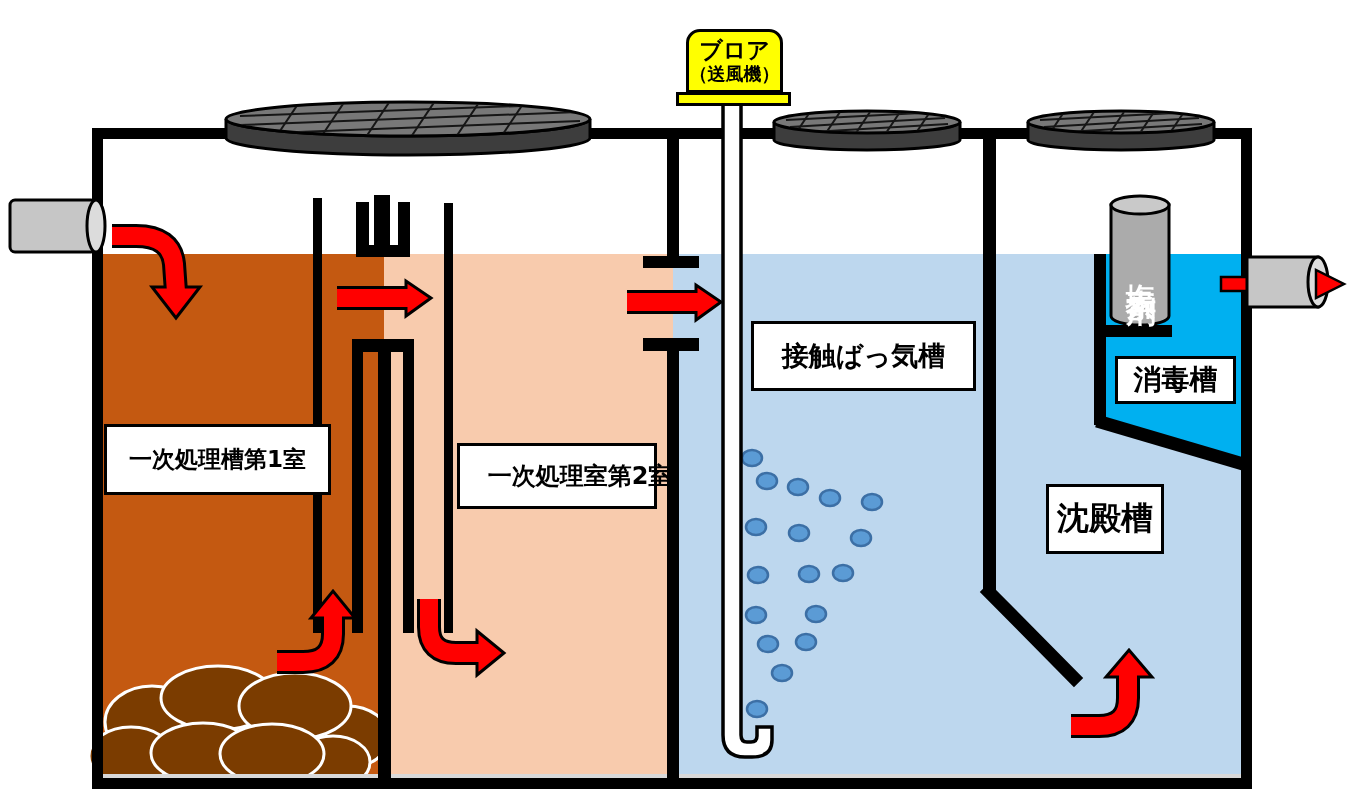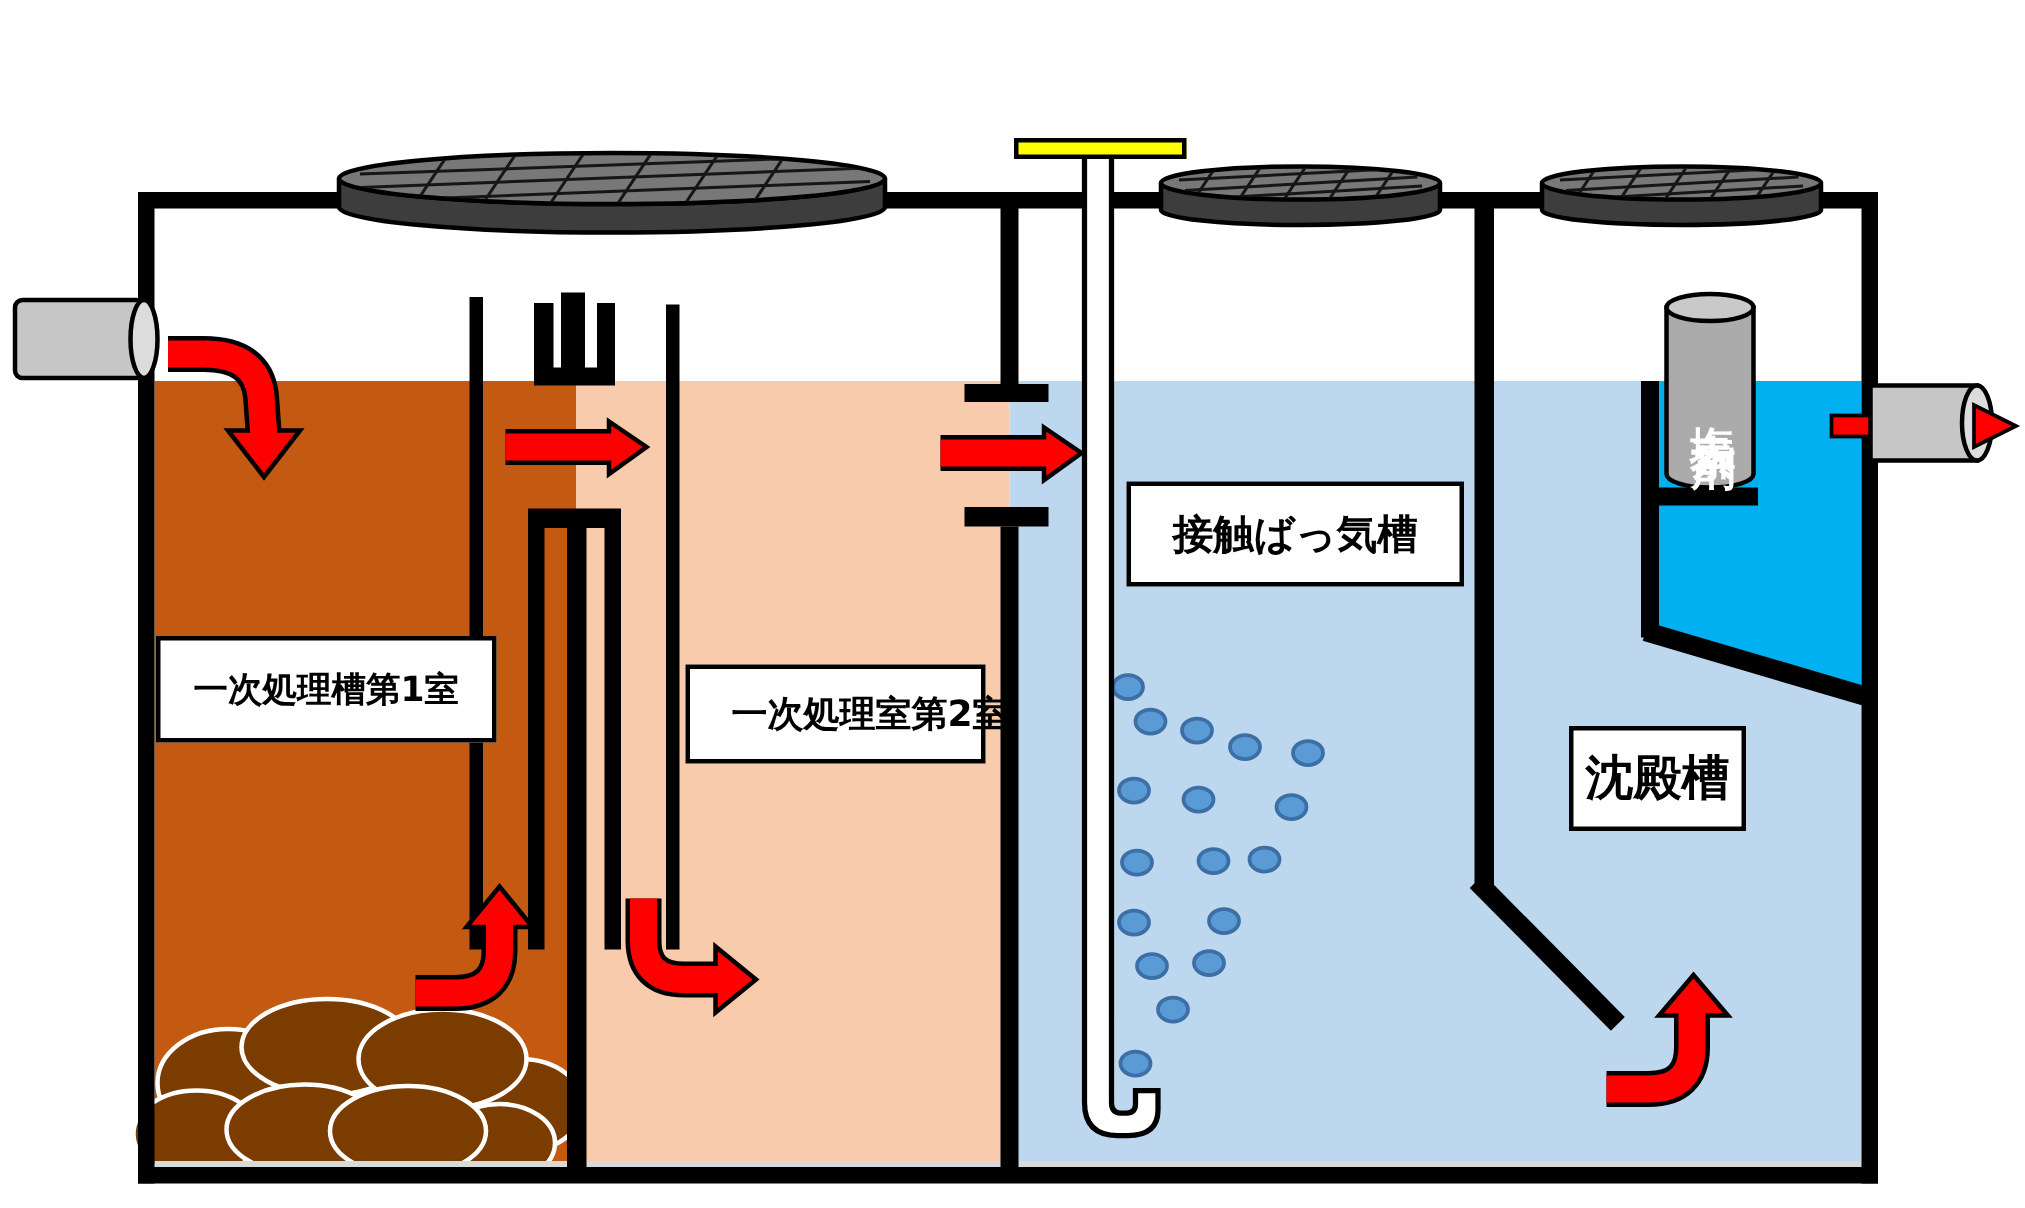--- a/index.html
+++ b/index.html
@@ -205,22 +205,27 @@
     <ellipse cx="1318" cy="282" rx="10" ry="25" stroke="#000" stroke-width="3" fill="#DCDCDC"></ellipse>
     <polygon points="1316,270 1316,298 1344,284" stroke="#000" stroke-width="2.5" fill="#FF0000"></polygon>
   </g>
 
   <g>
     <path d="M1111 205 L1111 316 A29 9 0 0 0 1169 316 L1169 205 Z" stroke="#000" stroke-width="3" fill="#ABABAB"></path>
     <ellipse cx="1140" cy="205" rx="29" ry="9" stroke="#000" stroke-width="3" fill="#C9C9C9"></ellipse>
   </g>
 </svg>
 
+<div class="blower-box" style="left: 686px; top: 29px; width: 97px; height: 64px; background: rgb(255, 255, 0);">
+  <span style="font-size:23px;line-height:1.1;">ブロア</span>
+  <span style="font-size:18px;line-height:1.2;">（送風機）</span>
+</div>
 <div class="blower-base" style="left: 676px; top: 92px; width: 115px; height: 14px; background: rgb(255, 255, 0);"></div>
 
 <div class="label-box" style="left:104px;top:424px;width:227px;height:71px;font-size:23px;text-align:right;">一次処理槽第1室</div>
 <div class="label-box" style="left:457px;top:443px;width:200px;height:66px;font-size:24px;padding-left:46px;">一次処理室第2室</div>
 <div class="label-box" style="left:751px;top:321px;width:225px;height:70px;font-size:27px;">接触ばっ気槽</div>
 <div class="label-box" style="left:1046px;top:484px;width:118px;height:70px;font-size:32px;">沈殿槽</div>
+<div class="label-box" style="left:1115px;top:356px;width:121px;height:48px;font-size:28px;">消毒槽</div>
 
 <div class="vert-text" style="left:1110px;top:211px;width:61px;height:112px;font-size:30px;">塩素剤</div>
 
 </div>
 
 </body></html>

